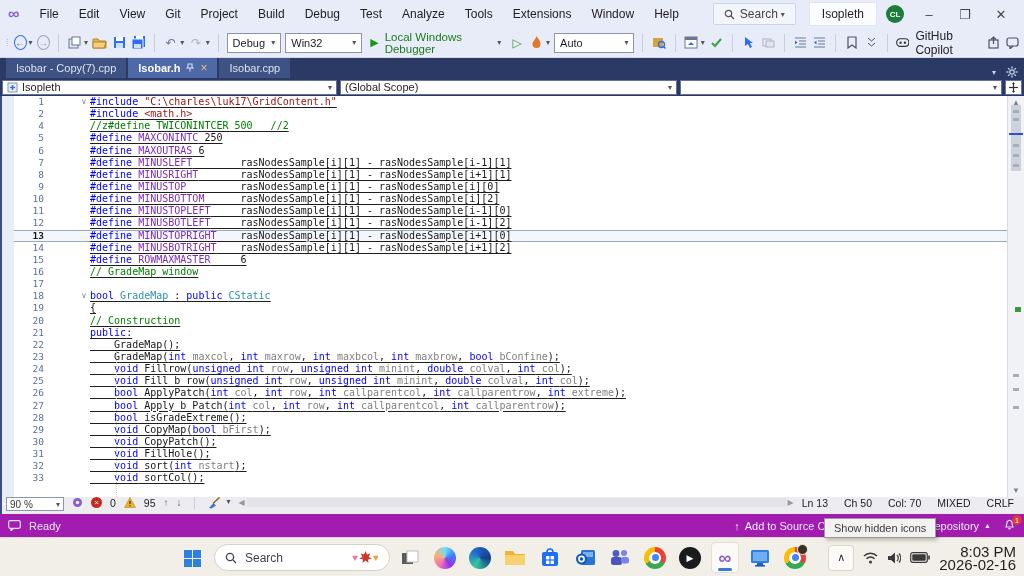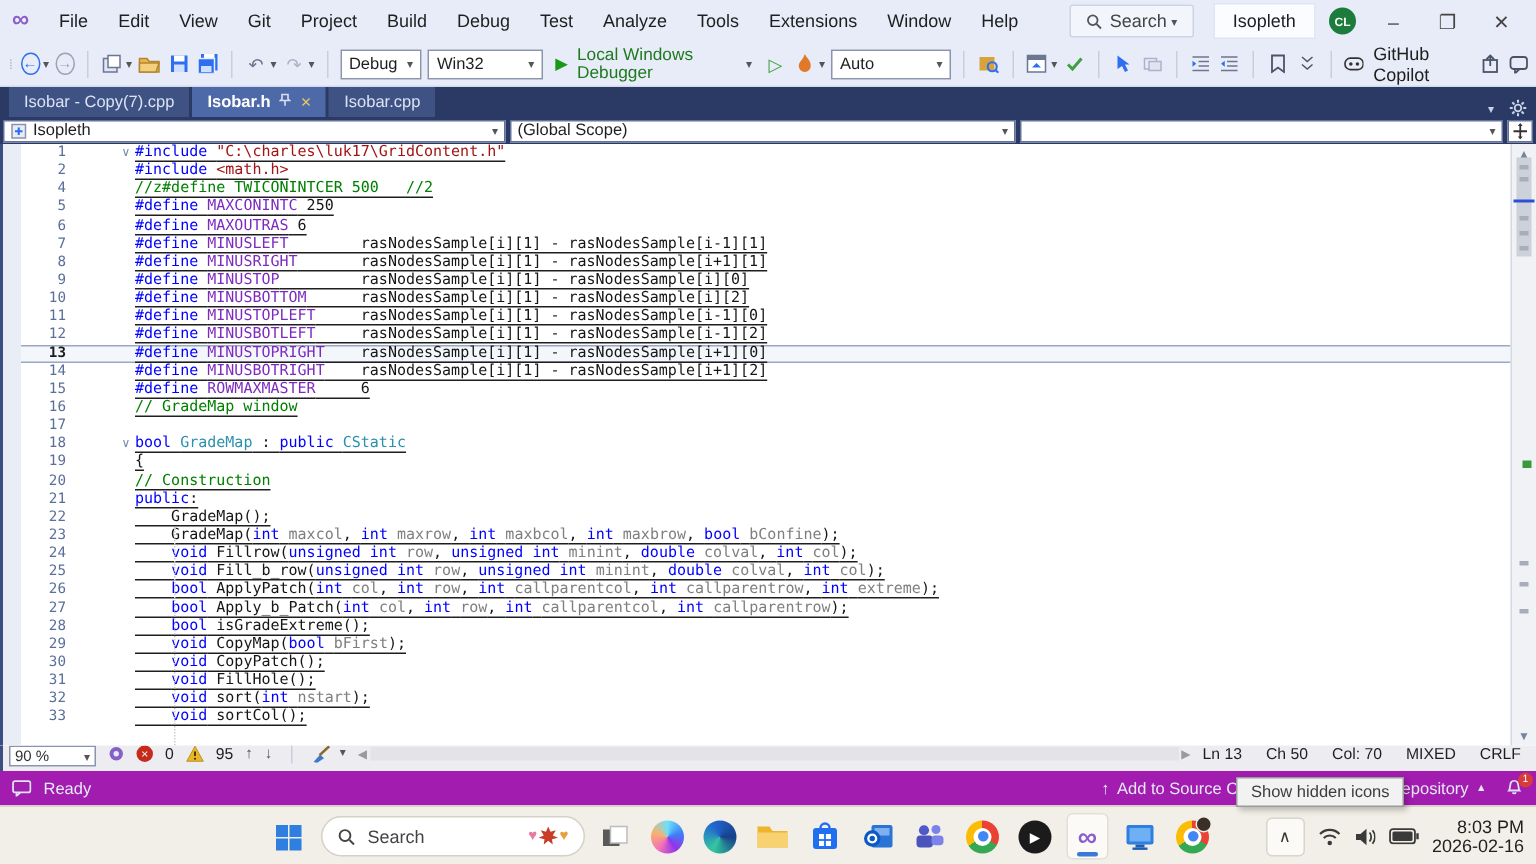--- a/index.html
+++ b/index.html
@@ -99,21 +99,21 @@
   .winlogo div { background:#2f7fe0; }
   .tk-search { position:absolute; left:214px; top:6px; width:176px; height:27px; background:#fff; border:1px solid #d4d1c6; border-radius:14px; display:flex; align-items:center; padding:0 10px; gap:8px; color:#444; }
   .tk-search .leafgrp { margin-left:auto; display:flex; align-items:center; gap:1px; font-size:10px; }
   .tk-icons { position:absolute; left:396px; top:4px; display:flex; gap:7px; }
   .tkic { width:28px; height:31px; display:flex; align-items:center; justify-content:center; position:relative; }
   .tkic.active { background:#fbfaf6; border:1px solid #e2dfd4; border-radius:4px; }
   .tkic.active::after { content:""; position:absolute; bottom:1px; left:6px; width:14px; height:3px; background:#3a79d8; border-radius:2px; }
   .circ { width:22px; height:22px; border-radius:50%; }
   .tk-tray { position:absolute; right:8px; top:4px; display:flex; align-items:center; gap:9px; height:31px; }
   .chevbox { width:26px; height:26px; background:#fbfaf6; border:1px solid #d8d5ca; border-radius:4px; display:flex; align-items:center; justify-content:center; font-size:11px; color:#333; }
-  .clock { text-align:right; font-size:12px; line-height:13px; color:#1f1f1f; }
+  .clock { text-align:right; font-size:15px; line-height:13px; color:#1f1f1f; }
 </style>
 </head>
 <body>
 
 <div class="screen">
 
   <div class="titlebar">
     <span class="vslogo">∞</span>
     <div class="menus" id="menus">
         <span class="menu-item">File</span>

